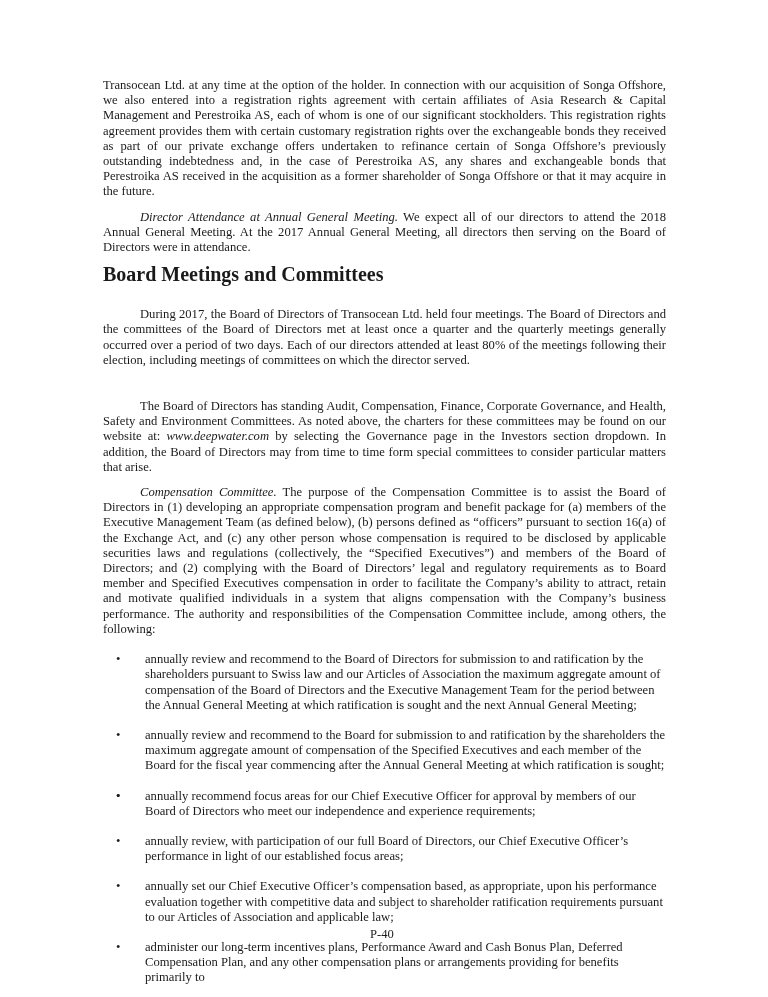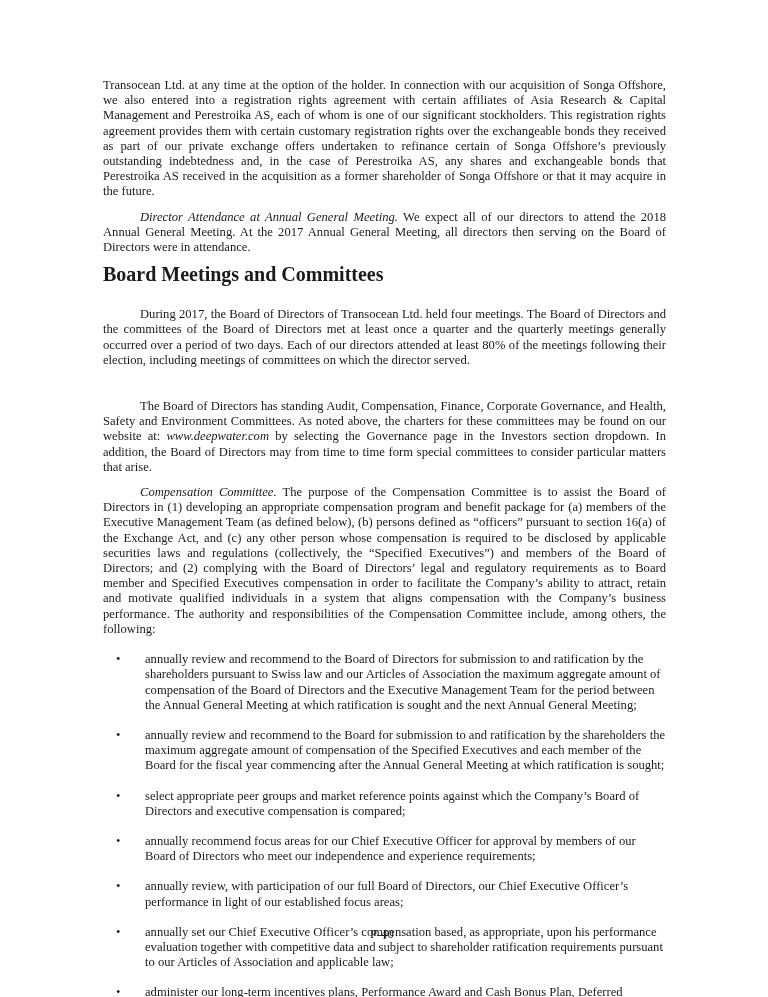--- a/index.html
+++ b/index.html
@@ -29,21 +29,21 @@
 
   <p class="indent">During 2017, the Board of Directors of Transocean Ltd. held four meetings. The Board of Directors and the committees of the Board of Directors met at least once a quarter and the quarterly meetings generally occurred over a period of two days. Each of our directors attended at least 80% of the meetings following their election, including meetings of committees on which the director served.</p>
 
   <p class="indent gap2"><span>The Board of Directors has standing Audit, Compensation, Finance, Corporate Governance, and Health, Safety and Environment Committees. As noted above, the charters for these committees may be found on our website at: </span><em>www.deepwater.com</em><span> by selecting the Governance page in the Investors section dropdown. In addition, the Board of Directors may from time to time form special committees to consider particular matters that arise.</span></p>
 
   <p class="indent gap"><em>Compensation Committee.</em><span> The purpose of the Compensation Committee is to assist the Board of Directors in (1) developing an appropriate compensation program and benefit package for (a) members of the Executive Management Team (as defined below), (b) persons defined as “officers” pursuant to section 16(a) of the Exchange Act, and (c) any other person whose compensation is required to be disclosed by applicable securities laws and regulations (collectively, the “Specified Executives”) and members of the Board of Directors; and (2) complying with the Board of Directors’ legal and regulatory requirements as to Board member and Specified Executives compensation in order to facilitate the Company’s ability to attract, retain and motivate qualified individuals in a system that aligns compensation with the Company’s business performance. The authority and responsibilities of the Compensation Committee include, among others, the following:</span></p>
 
   <ul>
     <li><span class="bullet">•</span><span>annually review and recommend to the Board of Directors for submission to and ratification by the shareholders pursuant to Swiss law and our Articles of Association the maximum aggregate amount of compensation of the Board of Directors and the Executive Management Team for the period between the Annual General Meeting at which ratification is sought and the next Annual General Meeting;</span></li>
     <li><span class="bullet">•</span><span>annually review and recommend to the Board for submission to and ratification by the shareholders the maximum aggregate amount of compensation of the Specified Executives and each member of the Board for the fiscal year commencing after the Annual General Meeting at which ratification is sought;</span></li>
-    <li><span class="bullet">•</span><span>select appropriate peer groups and market reference points against which the Company’s Board of Directors and executive compensation is compared;</span></li>
+    <li><span class="bullet">•</span></li>
     <li><span class="bullet">•</span><span>annually recommend focus areas for our Chief Executive Officer for approval by members of our Board of Directors who meet our independence and experience requirements;</span></li>
     <li><span class="bullet">•</span><span>annually review, with participation of our full Board of Directors, our Chief Executive Officer’s performance in light of our established focus areas;</span></li>
     <li><span class="bullet">•</span><span>annually set our Chief Executive Officer’s compensation based, as appropriate, upon his performance evaluation together with competitive data and subject to shareholder ratification requirements pursuant to our Articles of Association and applicable law;</span></li>
     <li><span class="bullet">•</span><span>administer our long-term incentives plans, Performance Award and Cash Bonus Plan, Deferred Compensation Plan, and any other compensation plans or arrangements providing for benefits primarily to</span></li>
   </ul>
 </div>
 
 <div class="footer">P-40</div>
 
 </body></html>

